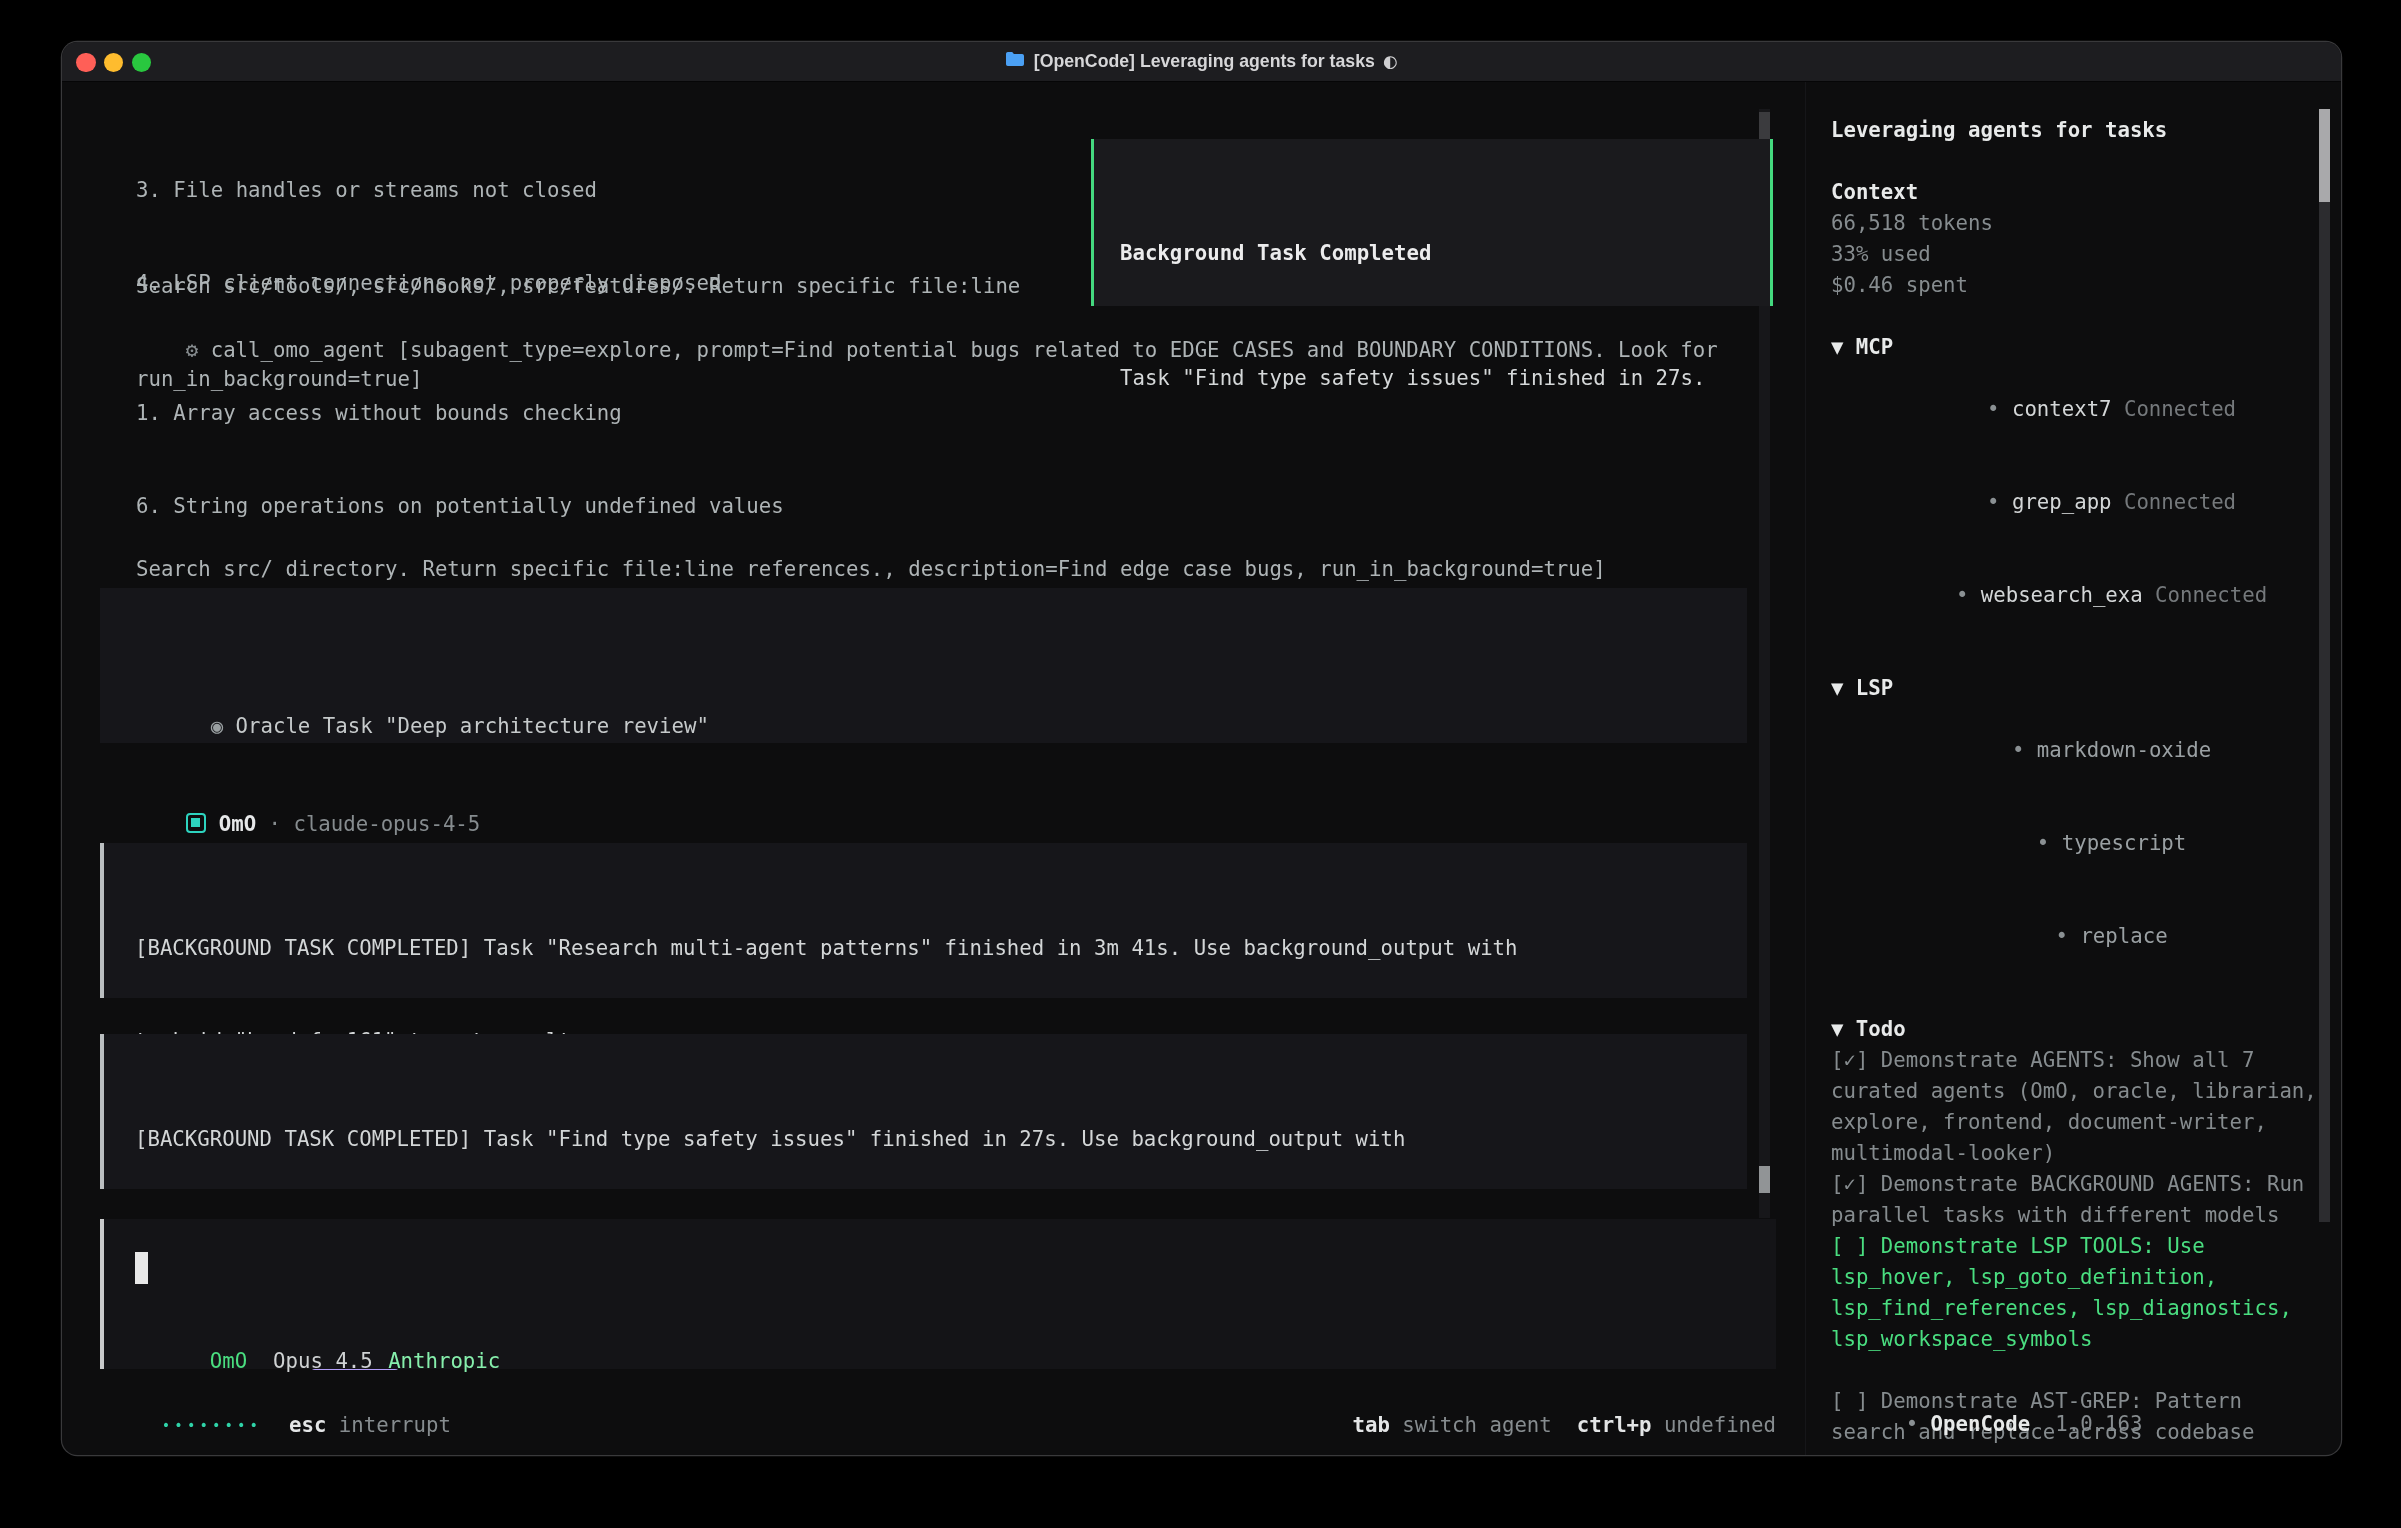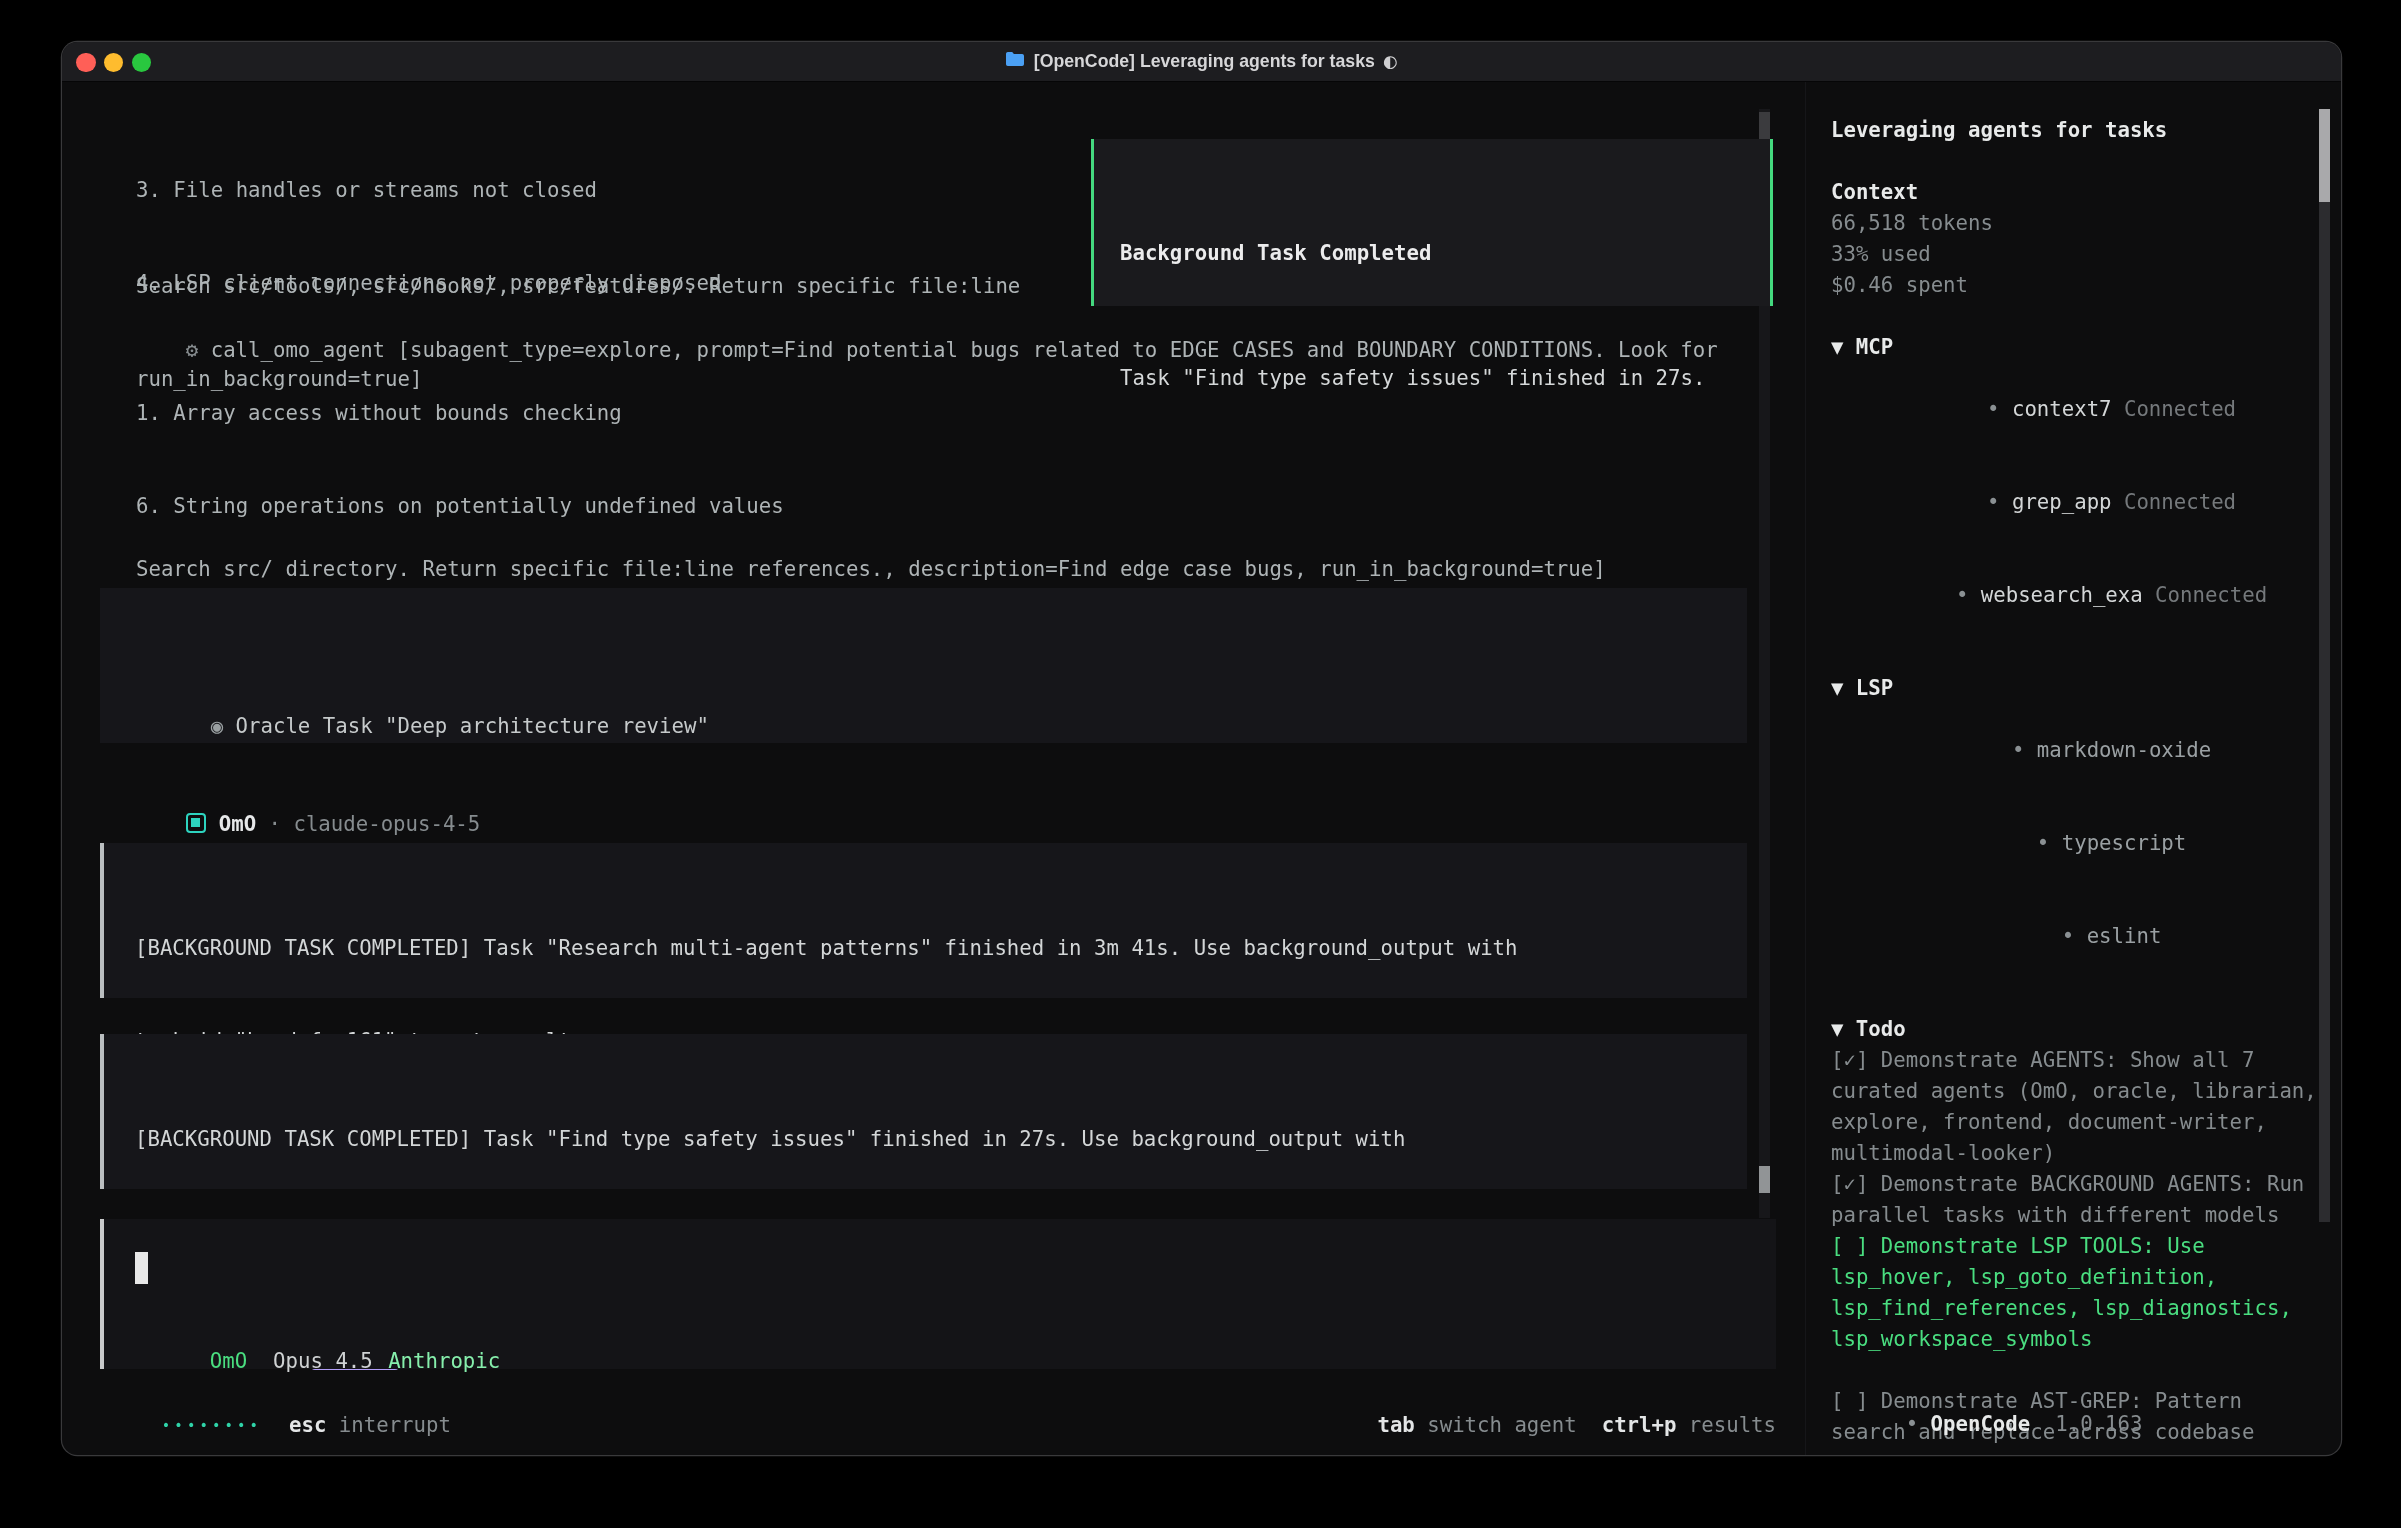--- a/index.html
+++ b/index.html
@@ -226,21 +226,21 @@
     <div class="cursor-block"></div>
     <div class="model-line">
       <span class="agent">OmO</span><span class="model">Opus 4.5</span><span class="provider">Anthropic</span>
     </div>
   </div>
 
   <div class="status-left">
     <span class="spinner">••••••••</span><span class="key">esc</span><span class="lbl">interrupt</span>
   </div>
   <div class="status-right">
-    <span class="key">tab</span><span class="lbl">switch agent</span><span class="key group2">ctrl+p</span><span class="lbl">results</span>
+    <span class="key">tab</span><span class="lbl">switch agent</span><span class="key group2">ctrl+p</span><span class="lbl">undefined</span>
   </div>
 
   <div class="sidebar">
     <div class="sb-title">Leveraging agents for tasks</div>
     <div class="sb-gap"></div>
 
     <div class="sb-h">Context</div>
     <div class="sb-line">66,518 tokens</div>
     <div class="sb-line">33% used</div>
     <div class="sb-line">$0.46 spent</div>
@@ -263,21 +263,21 @@
     <div class="sb-sec-h">
       <span class="arrow">▼</span><span class="label">LSP</span>
     </div>
     <div class="sb-item lsp">
       <span class="bullet">•</span><span class="name">markdown-oxide</span>
     </div>
     <div class="sb-item lsp">
       <span class="bullet">•</span><span class="name">typescript</span>
     </div>
     <div class="sb-item lsp">
-      <span class="bullet">•</span><span class="name">eslint</span>
+      <span class="bullet">•</span><span class="name">replace</span>
     </div>
     <div class="sb-gap"></div>
 
     <div class="sb-sec-h">
       <span class="arrow">▼</span><span class="label">Todo</span>
     </div>
     <div class="todo-item done">[✓] Demonstrate AGENTS: Show all 7 curated agents (OmO, oracle, librarian, explore, frontend, document-writer, multimodal-looker)</div>
     <div class="todo-item done">[✓] Demonstrate BACKGROUND AGENTS: Run parallel tasks with different models</div>
     <div class="todo-item active">[ ] Demonstrate LSP TOOLS: Use lsp_hover, lsp_goto_definition, lsp_find_references, lsp_diagnostics, lsp_workspace_symbols</div>
     <div class="sb-gap"></div>

